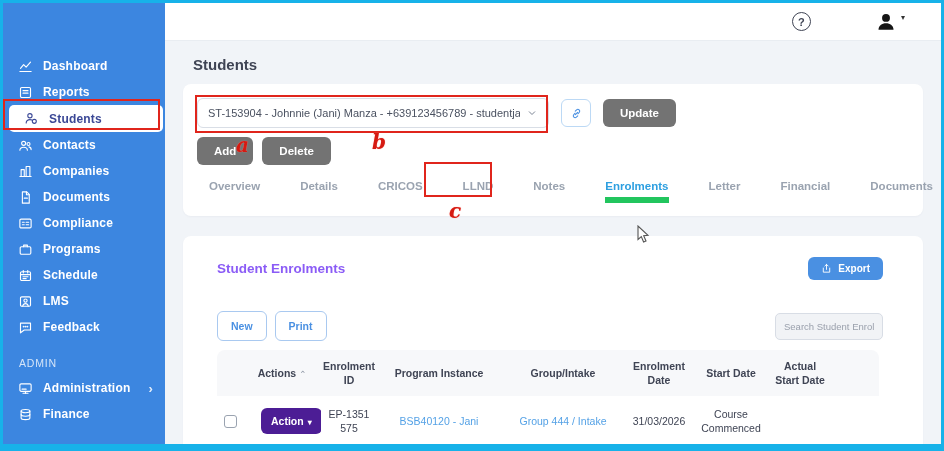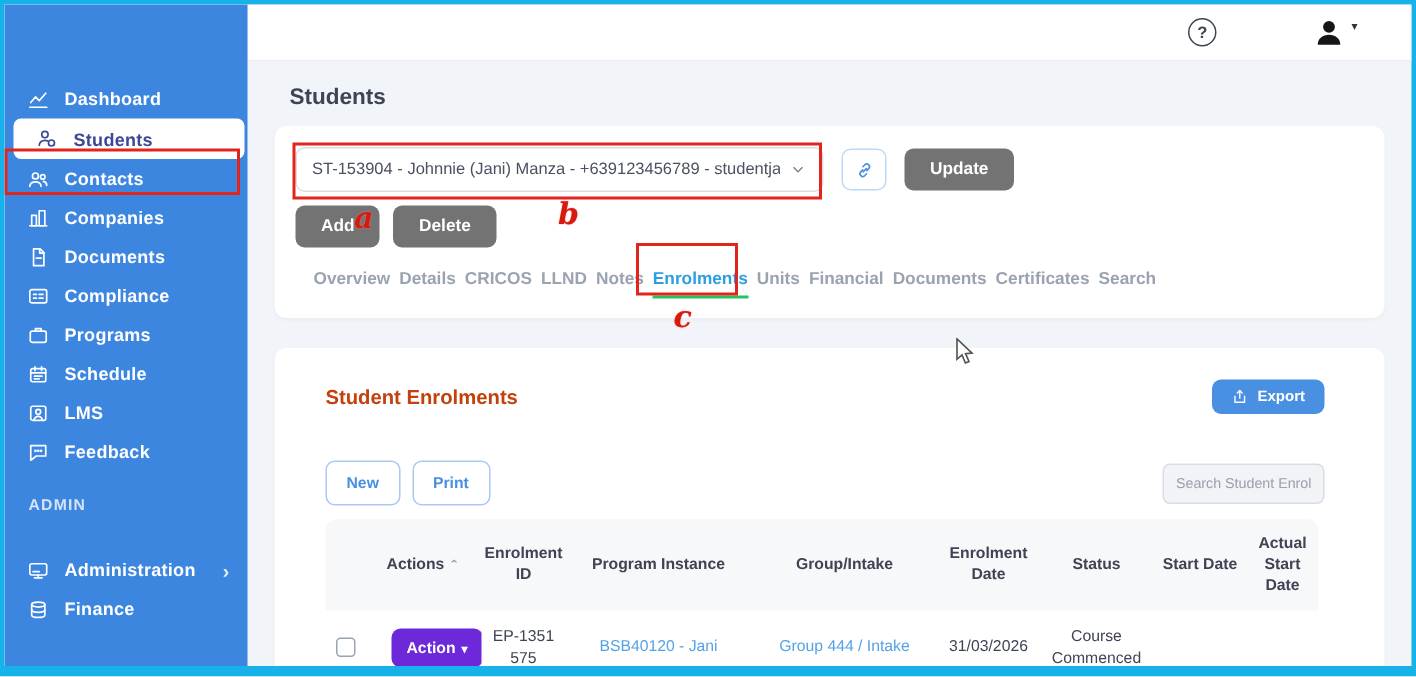--- a/index.html
+++ b/index.html
@@ -20,21 +20,21 @@
     display:flex; align-items:center; gap:10px; height:26px;
     padding-left:14px; font-size:12px; font-weight:600; letter-spacing:.2px;
     color:#fff; cursor:pointer; white-space:nowrap;
   }
   .side-item .icn { width:16px; height:16px; display:flex; align-items:center; justify-content:center; }
   .side-item .icn svg { width:15px; height:15px; stroke:currentColor; fill:none; stroke-width:1.8; stroke-linecap:round; stroke-linejoin:round; }
   .side-item.active {
     background:#fff; color:#3b4896; margin:0 2px 0 6px; border-radius:5px; height:27px;
   }
   .admin-label {
-    margin:17px 0 24px 16px; font-size:10.5px; font-weight:700;
+    margin:17px 0 6px 16px; font-size:10.5px; font-weight:400;
     letter-spacing:.8px; color:rgba(255,255,255,.78);
   }
   .side-item .chev { margin-left:auto; padding-right:12px; font-size:13px; color:rgba(255,255,255,.85); }
 
   
   .main { flex:1; display:flex; flex-direction:column; overflow:hidden; }
   .topbar {
     height:38px; min-height:38px; background:#fff; border-bottom:1px solid #e9edf2;
     display:flex; align-items:center; justify-content:flex-end; gap:64px; padding-right:36px;
   }
@@ -66,28 +66,28 @@
     width:30px; height:28px; border:1px solid #bcd9f5; border-radius:6px; background:#fff;
     display:flex; align-items:center; justify-content:center; cursor:pointer;
   }
   .link-btn svg { width:13px; height:13px; stroke:#4a90e2; stroke-width:2; fill:none; stroke-linecap:round; }
   .btn-solid {
     background:#737373; color:#fff; border:none; border-radius:6px;
     font-family:inherit; font-size:11.5px; font-weight:700; padding:8px 17px; cursor:pointer;
   }
   .actions-row { display:flex; gap:9px; margin-top:9px; }
 
-  .tabs { display:flex; gap:6px; padding:15px 10px 13px 12px; font-size:11.5px; color:#9aa3b0; }
+  .tabs { display:flex; gap:40px; padding:15px 10px 13px 12px; font-size:11.5px; color:#9aa3b0; }
   .tab { cursor:pointer; white-space:nowrap; padding-bottom:5px; font-weight:600; }
-  .tab.active { color:#2d9fe0; border-bottom:2px solid #22c55e; }
+  .tab.active { color:#2d9fe0; border-bottom:6px solid #22c55e; }
 
   
   .card2 { margin-top:20px; padding:21px 40px 0 34px; height:300px; }
   .card2-head { display:flex; align-items:center; justify-content:space-between; }
-  .card2-title { font-size:13.5px; font-weight:700; color:#c2410c; }
+  .card2-title { font-size:13.5px; font-weight:700; color:#8b5cf6; }
   .export-btn {
     background:#4a90e2; color:#fff; border:none; border-radius:6px; cursor:pointer;
     font-family:inherit; font-size:10px; font-weight:700; padding:6px 13px;
     display:flex; gap:6px;
   }
   .export-btn svg { width:11px; height:11px; stroke:#fff; stroke-width:2; fill:none; stroke-linecap:round; stroke-linejoin:round; }
 
   .toolbar { display:flex; align-items:center; gap:8px; margin-top:31px; }
   .btn-outline {
     background:#fff; border:1px solid #a9c9f0; border-radius:6px; color:#4a90e2;
@@ -102,21 +102,21 @@
   .enrol-table { margin-top:9px; width:662px; font-size:10.5px; color:#3f4454; }
   .t-row { display:grid; grid-template-columns:26px 78px 56px 124px 124px 68px 76px 62px 48px; align-items:center; }
   .t-head { background:#f7f8fa; border-radius:8px 8px 0 0; font-weight:700; }
   .t-head .cell { padding:9px 2px; line-height:1.35; }
   .cell { text-align:center; overflow:hidden; padding:8px 2px; line-height:1.35; }
   .sort { color:#8a93a2; font-size:8.5px; margin-left:3px; font-weight:400; }
   .t-body .t-row { background:#fff; border-top:1px solid #eef1f4; min-height:50px; }
   .t-body .t-row:first-child { border-top:none; }
   .checkbox { width:13px; height:13px; border:1.5px solid #9aa3b0; border-radius:3px; background:#fff; margin:0 auto; cursor:pointer; }
   .action-btn {
-    background:#6d28d9; color:#fff; border:none; border-radius:6px; cursor:pointer;
+    background:#4c1d95; color:#fff; border:none; border-radius:6px; cursor:pointer;
     font-family:inherit; font-size:10.5px; font-weight:700; padding:7px 10px; white-space:nowrap;margin-left:16px;
   }
   .action-btn .caret { font-size:8px; margin-left:4px; }
   a.blue-link { color:#55a2e6; text-decoration:none; cursor:pointer; }
   .id-cell { word-break:break-all; padding:8px 6px; }
 
   
   .red-box { position:absolute; border:2px solid #e0251c; z-index:30; pointer-events:none; }
   .ann-letter {
     position:absolute; z-index:31; pointer-events:none;
@@ -133,20 +133,30 @@
   <aside class="sidebar">
     <nav id="sidebar-items">
         <div class="side-item">
           <span class="icn">
             <svg viewBox="0 0 24 24">
               <path d="M3 20h18"></path>
               <polyline points="4 15 9 9 13 13 20 5"></polyline>
             </svg>
           </span>
           <span>Dashboard</span>
+        </div>
+        <div class="side-item">
+          <span class="icn">
+            <svg viewBox="0 0 24 24">
+              <rect x="4" y="4" width="16" height="16" rx="2"></rect>
+              <line x1="8" y1="9" x2="16" y2="9"></line>
+              <line x1="8" y1="13" x2="16" y2="13"></line>
+            </svg>
+          </span>
+          <span>Reports</span>
         </div>
         <div class="side-item active">
           <span class="icn">
             <svg viewBox="0 0 24 24">
               <circle cx="9.5" cy="7.5" r="3.4"></circle>
               <path d="M3.5 19c0-3.2 2.7-5.2 6-5.2 1.2 0 2.3.3 3.2.7"></path>
               <circle cx="16.5" cy="16.5" r="3.2"></circle>
             </svg>
           </span>
           <span>Students</span>
@@ -301,21 +311,21 @@
           <button class="btn-solid">Add</button>
           <button class="btn-solid">Delete</button>
         </div>
         <div class="tabs" id="tabs">
             <span class="tab">Overview</span>
             <span class="tab">Details</span>
             <span class="tab">CRICOS</span>
             <span class="tab">LLND</span>
             <span class="tab">Notes</span>
             <span class="tab active">Enrolments</span>
-            <span class="tab">Units</span>
+            <span class="tab">Letter</span>
             <span class="tab">Financial</span>
             <span class="tab">Documents</span>
             <span class="tab">Certificates</span>
             <span class="tab">Search</span>
           </div>
       </section>
 
       <section class="card card2">
         <div class="card2-head">
           <span class="card2-title">Student Enrolments</span>
@@ -336,21 +346,20 @@
           <input class="search-input" type="text" placeholder="Search Student Enrolm" style="">
         </div>
         <div class="enrol-table">
           <div class="t-row t-head" id="table-head">
               <div class="cell"></div>
               <div class="cell">Actions<span class="sort">⌃</span></div>
               <div class="cell">Enrolment ID</div>
               <div class="cell">Program Instance</div>
               <div class="cell">Group/Intake</div>
               <div class="cell">Enrolment Date</div>
-              <div class="cell">Status</div>
               <div class="cell">Start Date</div>
               <div class="cell">Actual Start Date</div>
             </div>
           <div class="t-body" id="table-body">
               <div class="t-row">
                 <div class="cell">
                   <div class="checkbox"></div>
                 </div>
                 <div class="cell"><button class="action-btn">Action<span class="caret">▾</span></button></div>
                 <div class="cell id-cell">EP-1351575</div>

